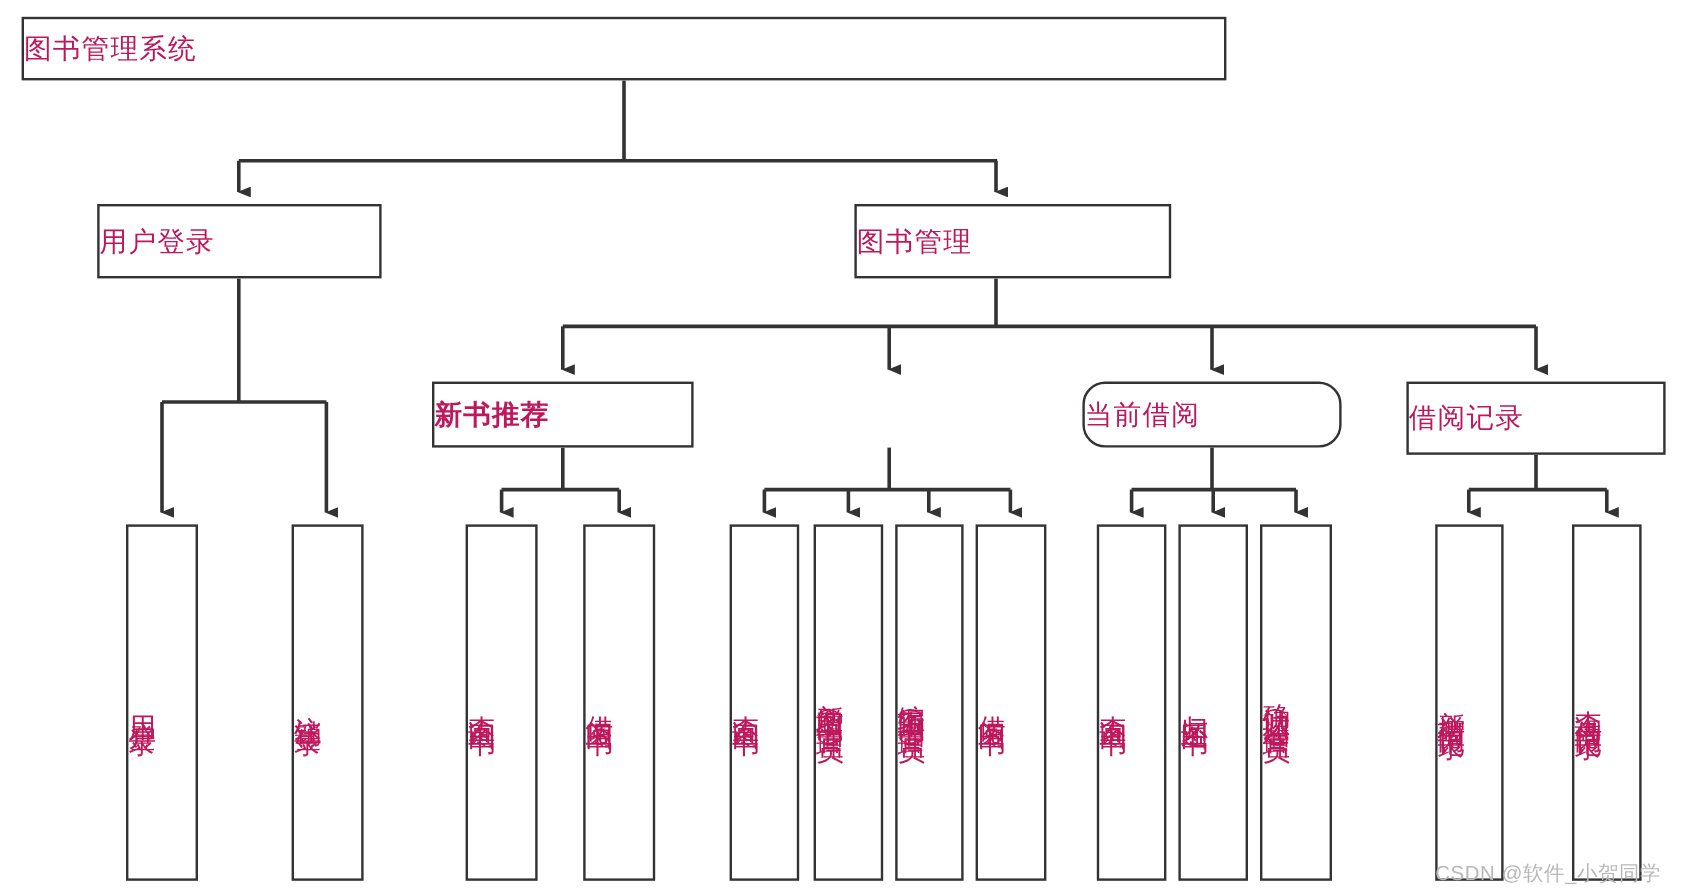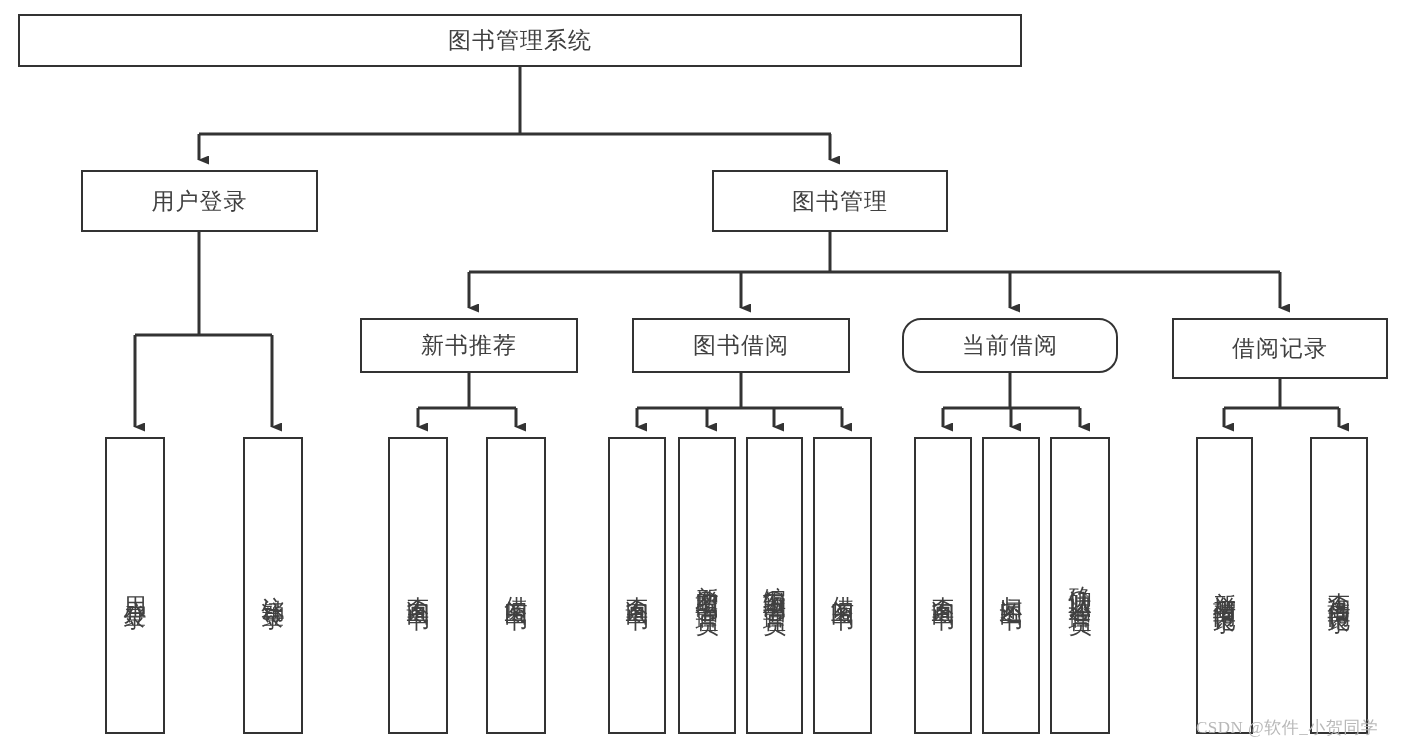--- a/index.html
+++ b/index.html
@@ -26,22 +26,21 @@
     width: 1405px;
     height: 747px;
   }
   .node-box {
     position: absolute;
     box-sizing: border-box;
     border: 2px solid #333333;
     background: #ffffff;
     display: flex;
     align-items: center;
-    justify-content: center;
-    color: #404040;
+    color: #be185d;
   }
   .node-h {
     font-size: 23px;
     letter-spacing: 1px;
     white-space: nowrap;
   }
   .node-v {
     font-size: 23px;
   }
   .node-v .vlabel {
@@ -52,21 +51,20 @@
     white-space: nowrap;
     display: block;
   }
   .watermark {
     position: absolute;
     font-size: 17px;
     color: #b8b8b8;
     white-space: nowrap;
     letter-spacing: 0.5px;
     z-index: 5;
-    font-family: Liberation Serif, serif;
   }
 </style>
 </head>
 <body>
 
 <div id="diagram-root">
 
   <svg class="diagram-svg" viewBox="0 0 1405 747" xmlns="http://www.w3.org/2000/svg">
     <defs>
       <marker id="arrowhead" markerWidth="9" markerHeight="11" refX="4.5" refY="10" orient="auto" markerUnits="userSpaceOnUse">
@@ -136,29 +134,26 @@
     </g>
   </svg>
 
   <div class="node-box node-h" style="left:18px; top:14px; width:1004px; height:53px;">
     <span>图书管理系统</span>
   </div>
 
   <div class="node-box node-h" style="left:81px; top:170px; width:237px; height:62px;">
     <span>用户登录</span>
   </div>
-  <div class="node-box node-h" style="left:712px; top:170px; width:236px; height:62px;padding-left:20px;">
+  <div class="node-box node-h" style="left:712px; top:170px; width:264px; height:62px;">
     <span>图书管理</span>
   </div>
 
-  <div class="node-box node-h" style="left:360px; top:318px; width:218px; height:55px;">
+  <div class="node-box node-h" style="left:360px; top:318px; width:218px; height:55px;font-weight:bold;">
     <span>新书推荐</span>
-  </div>
-  <div class="node-box node-h" style="left:632px; top:318px; width:218px; height:55px;">
-    <span>图书借阅</span>
   </div>
   <div class="node-box node-h" style="left:902px; top:318px; width:216px; height:55px;border-radius:19px;">
     <span>当前借阅</span>
   </div>
   <div class="node-box node-h" style="left:1172px; top:318px; width:216px; height:61px;">
     <span>借阅记录</span>
   </div>
 
   <div class="node-box node-v" style="left:105px; top:437px; width:60px; height:297px;">
     <span class="vlabel">用户登录</span>

